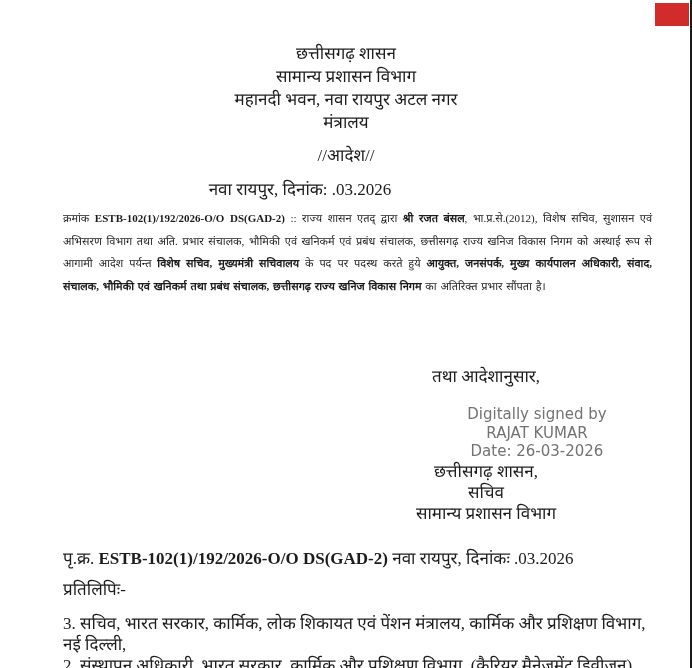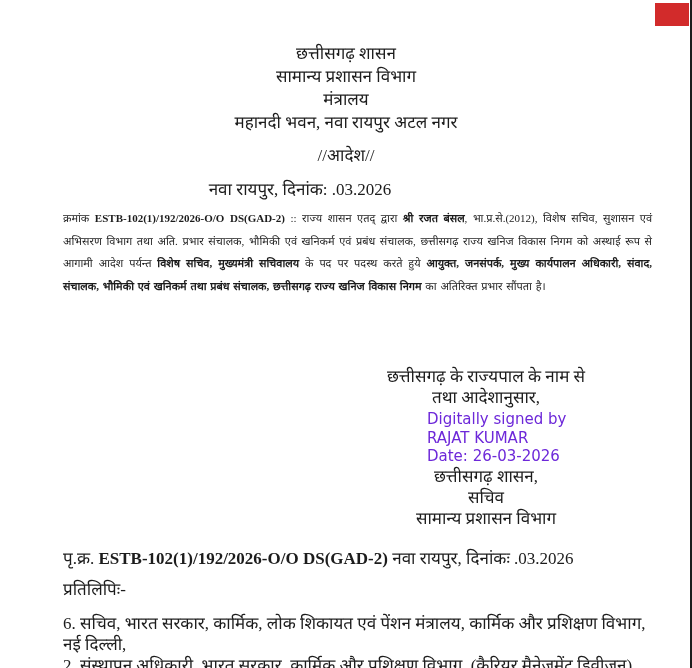--- a/index.html
+++ b/index.html
@@ -44,25 +44,25 @@
     font-size: 11px; line-height: 22.5px;
     text-align: justify;
     word-spacing: 1px;
   }
   .b { font-weight: bold; }
   .sig-block {
     position: absolute; top: 366px; left: 325px; width: 322px;
     text-align: center; font-size: 17px; line-height: 21px;
   }
   .digital-sig {
-    text-align: left;
-    margin: 2px 0 0 102px;
+    text-align: center;
+    margin: 18px 0 0 102px;
     font-family: "DejaVu Sans", "Liberation Sans", sans-serif;
     font-size: 15px; line-height: 18.5px;
-    color: #6d28d9;
+    color: #737373;
   }
   .sig-name { margin-top: -2px; letter-spacing: -1px; }
   .endorsement {
     position: absolute; top: 548px; left: 63px; right: 40px;
     font-size: 17px; line-height: 22px;
   }
   .copy-label { margin-top: 9px; }
   .copy-list { margin-top: 12px; }
   .copy-item { text-align: left; line-height: 21px; }
 </style>
@@ -70,45 +70,44 @@
 <body>
 
 <div class="page">
 
   <div class="edge-line"></div>
   <div class="red-stamp" style="background: rgb(210, 43, 43);"></div>
 
   <div class="header">
     <div>छत्तीसगढ़ शासन</div>
     <div>सामान्य प्रशासन विभाग</div>
+    <div>महानदी भवन, नवा रायपुर अटल नगर</div>
     <div>मंत्रालय</div>
-    <div>महानदी भवन, नवा रायपुर अटल नगर</div>
   </div>
 
   <div class="order-title">//आदेश//</div>
 
   <div class="place-date">नवा रायपुर, दिनांक:   .03.2026</div>
 
   <div class="body-para"><span>क्रमांक </span><span class="b">ESTB-102(1)/192/2026-O/O DS(GAD-2)</span><span> :: राज्य शासन एतद् द्वारा </span><span class="b">श्री रजत बंसल</span><span>, भा.प्र.से.(2012), विशेष सचिव, सुशासन एवं अभिसरण विभाग तथा अति. प्रभार संचालक, भौमिकी एवं खनिकर्म एवं प्रबंध संचालक, छत्तीसगढ़ राज्य खनिज विकास निगम को अस्थाई रूप से आगामी आदेश पर्यन्त </span><span class="b">विशेष सचिव, मुख्यमंत्री सचिवालय</span><span> के पद पर पदस्थ करते हुये </span><span class="b">आयुक्त, जनसंपर्क, मुख्य कार्यपालन अधिकारी, संवाद, संचालक, भौमिकी एवं खनिकर्म तथा प्रबंध संचालक, छत्तीसगढ़ राज्य खनिज विकास निगम</span><span> का अतिरिक्त प्रभार सौंपता है।</span></div>
 
   <div class="sig-block">
-    <div>छत्तीसगढ़ के राज्यपाल के नाम से</div>
     <div>तथा आदेशानुसार,</div>
     <div class="digital-sig">
       <div>Digitally signed by</div>
       <div>RAJAT KUMAR</div>
       <div>Date: 26-03-2026</div>
     </div>
     <div>छत्तीसगढ़ शासन,</div>
     <div>सचिव</div>
     <div>सामान्य प्रशासन विभाग</div>
   </div>
 
   <div class="endorsement">
     <div><span>पृ.क्र. </span><span class="b">ESTB-102(1)/192/2026-O/O DS(GAD-2)</span><span> नवा रायपुर, दिनांकः  .03.2026</span></div>
     <div class="copy-label">प्रतिलिपिः-</div>
     <div class="copy-list">
-        <div class="copy-item">6. सचिव, भारत सरकार, कार्मिक, लोक शिकायत एवं पेंशन मंत्रालय, कार्मिक और प्रशिक्षण विभाग, नई दिल्ली,</div>
+        <div class="copy-item">3. सचिव, भारत सरकार, कार्मिक, लोक शिकायत एवं पेंशन मंत्रालय, कार्मिक और प्रशिक्षण विभाग, नई दिल्ली,</div>
         <div class="copy-item">2. संस्थापन अधिकारी, भारत सरकार, कार्मिक और प्रशिक्षण विभाग, (कैरियर मैनेजमेंट डिवीजन), नई दिल्ली</div>
       </div>
   </div>
 
 </div>
 
 </body></html>

